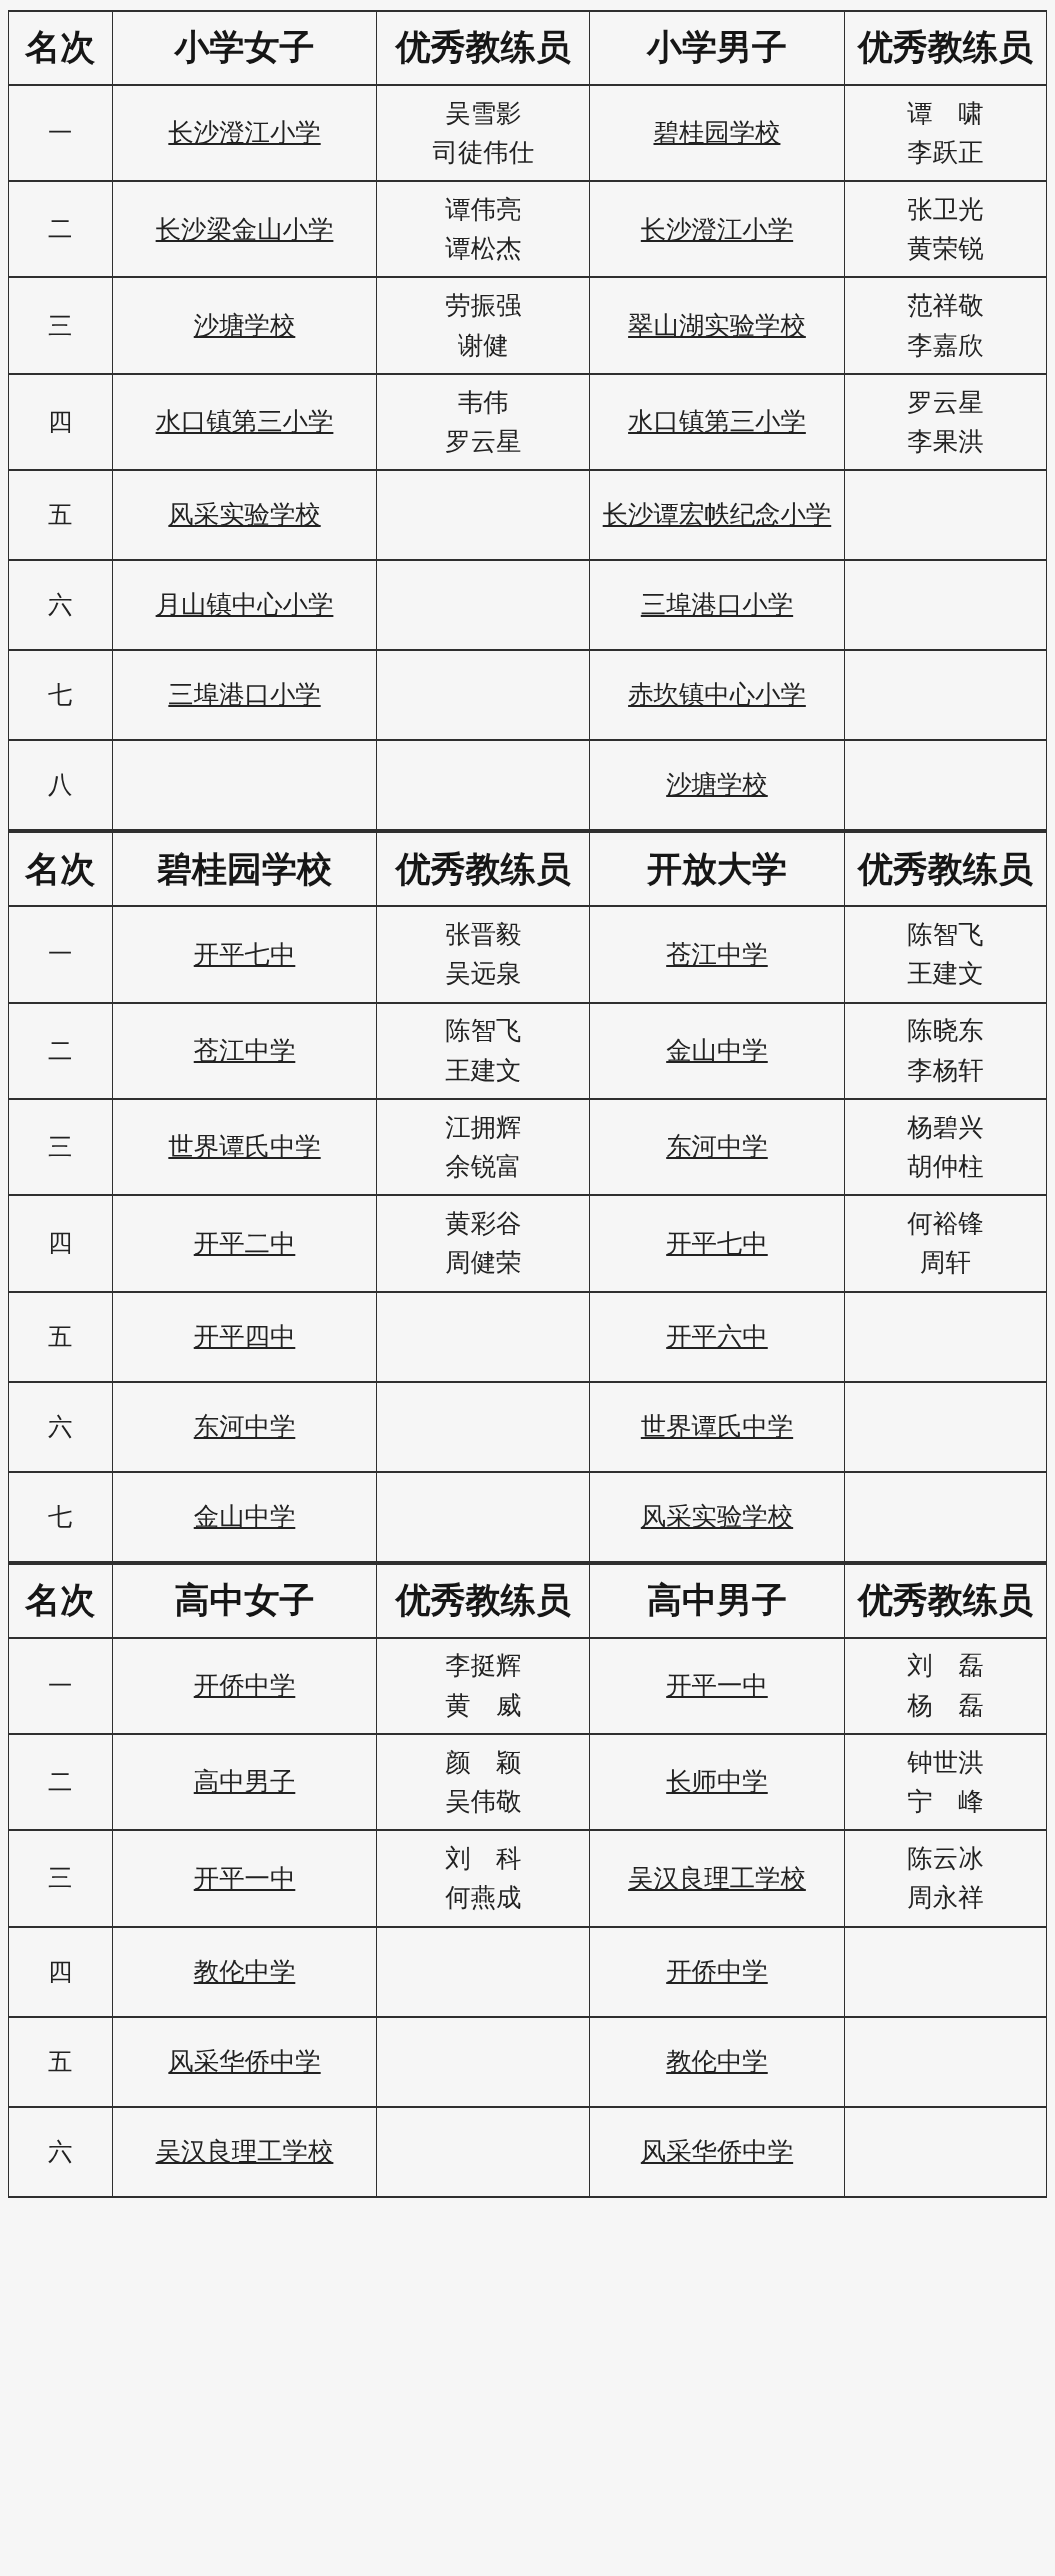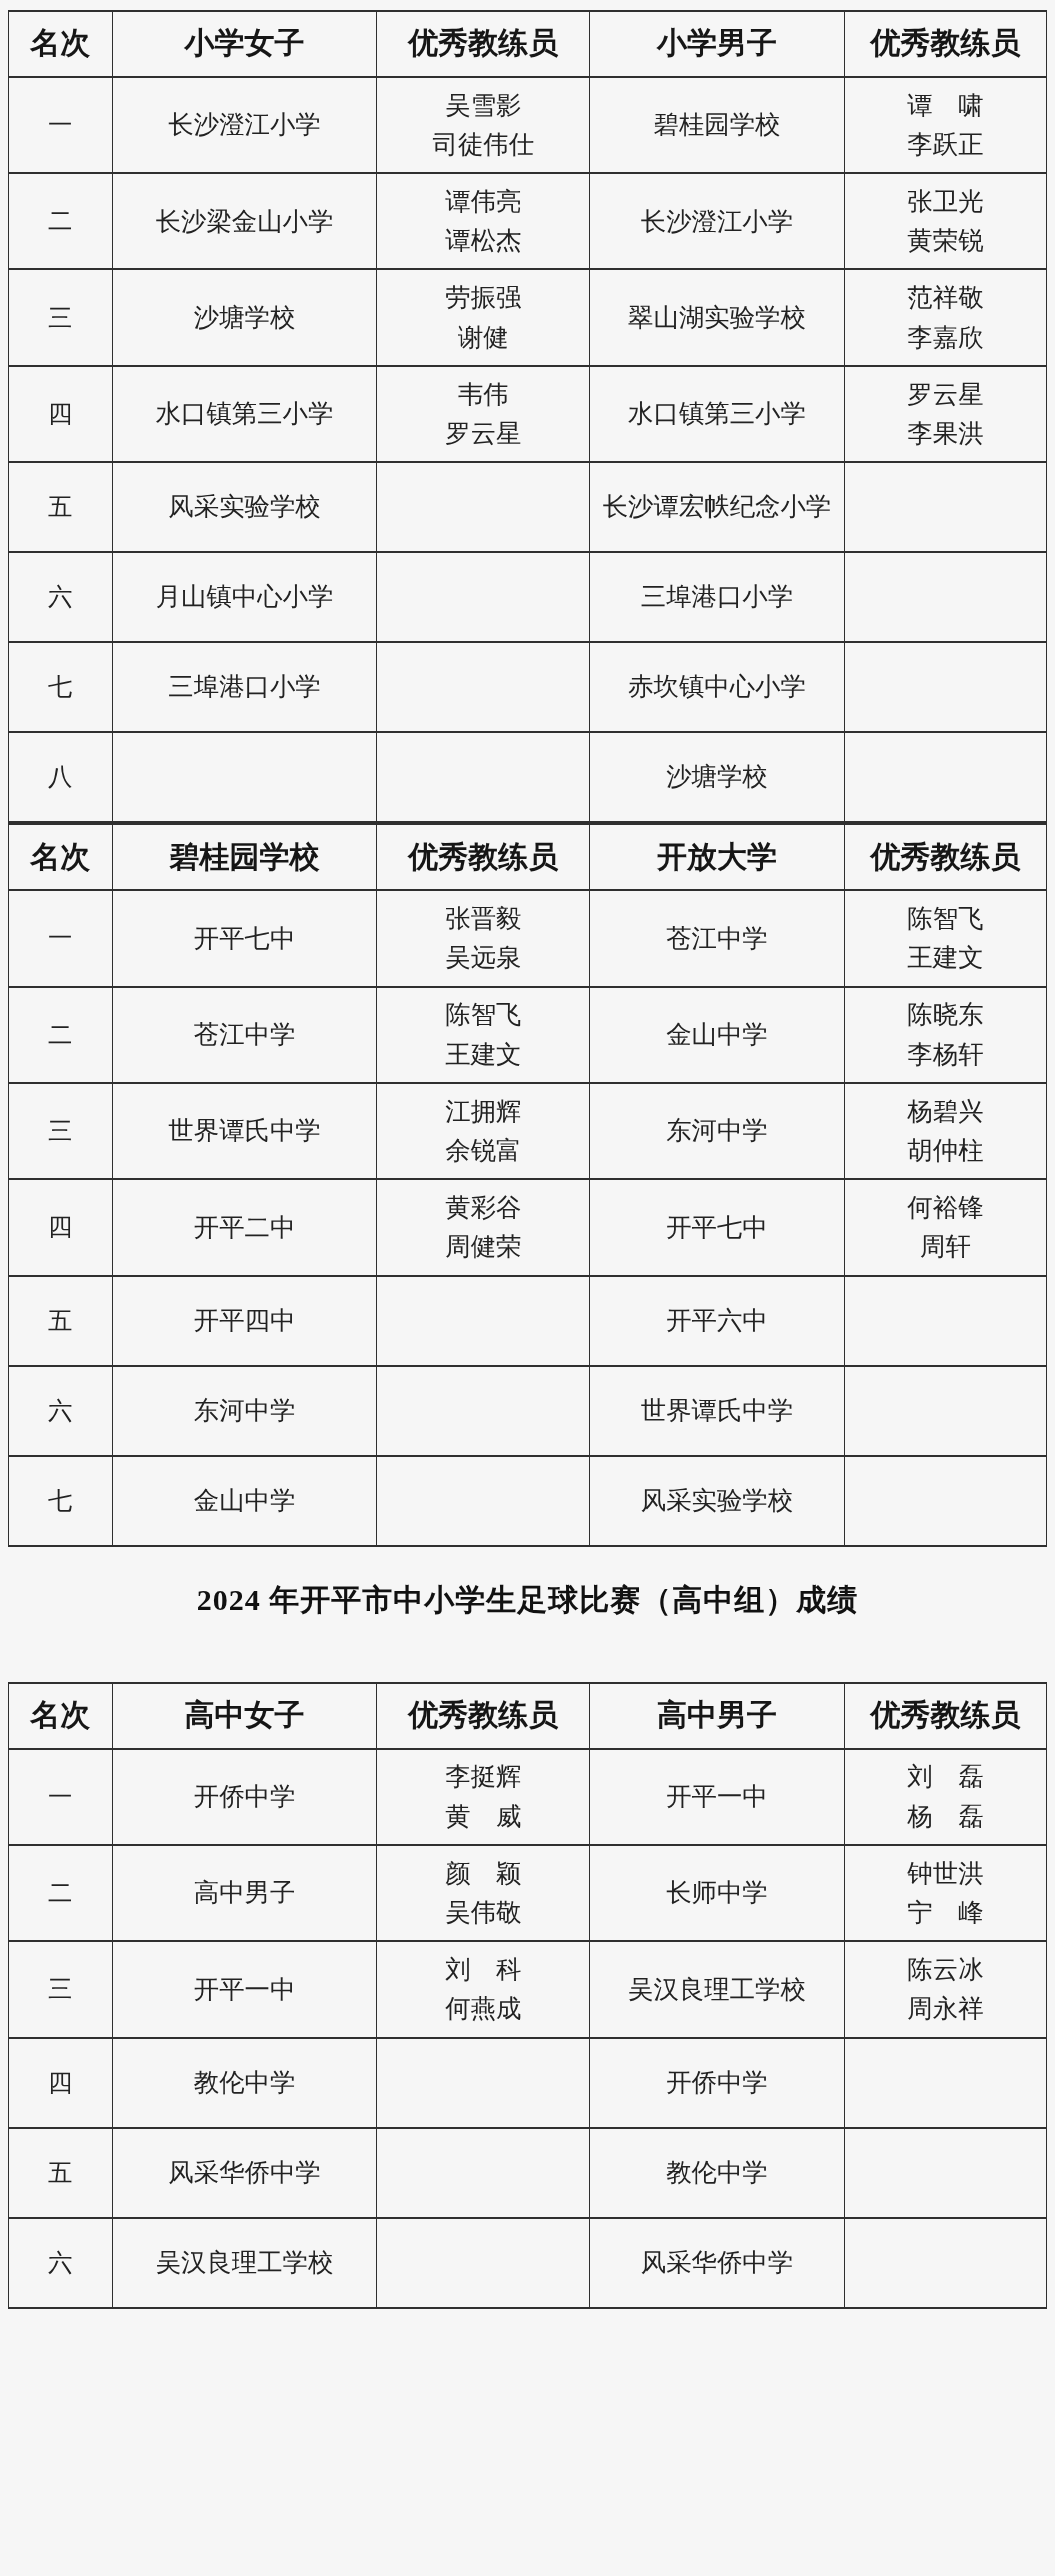--- a/index.html
+++ b/index.html
@@ -39,39 +39,40 @@
     border: 1px solid #2f2f2f;
     border-top: 2px solid #2f2f2f;
     border-bottom: 2px solid #2f2f2f;
     text-align: center;
     vertical-align: middle;
     padding: 7.8px 5.9px;
     box-sizing: border-box;
     overflow-wrap: break-word;
   }
   table.results th {
-    height: 66px;
-    font-size: 30px;
+    height: 74px;
+    font-size: 35px;
     font-weight: bold;
     color: #161616;
   }
   table.results td {
     height: 90px;
     font-size: 25.4px;
     font-weight: normal;
     color: #222;
   }
   table.results td.rank {
     font-size: 24.4px;
   }
   table.results td.coach div {
     line-height: 1.55;
   }
   table.results td.school div {
     line-height: 1.4;
+    text-decoration: underline;
   }
 </style>
 </head>
 <body>
 
 <div class="page">
 
   <div class="section">
     <table class="results">
       <colgroup>
@@ -353,21 +354,20 @@
             <td class="school">
               <div>风采实验学校</div>
             </td>
             <td class="coach"></td>
           </tr>
         </tbody>
     </table>
   </div>
 
   <div class="section">
-    <h1 class="doc-title">2024 年开平市中小学生足球比赛（高中组）成绩</h1>
     <table class="results">
       <colgroup>
         <col style="width:10%">
         <col style="width:25.5%">
         <col style="width:20.5%">
         <col style="width:24.5%">
         <col style="width:19.5%">
       </colgroup>
       <thead>
           <tr>

